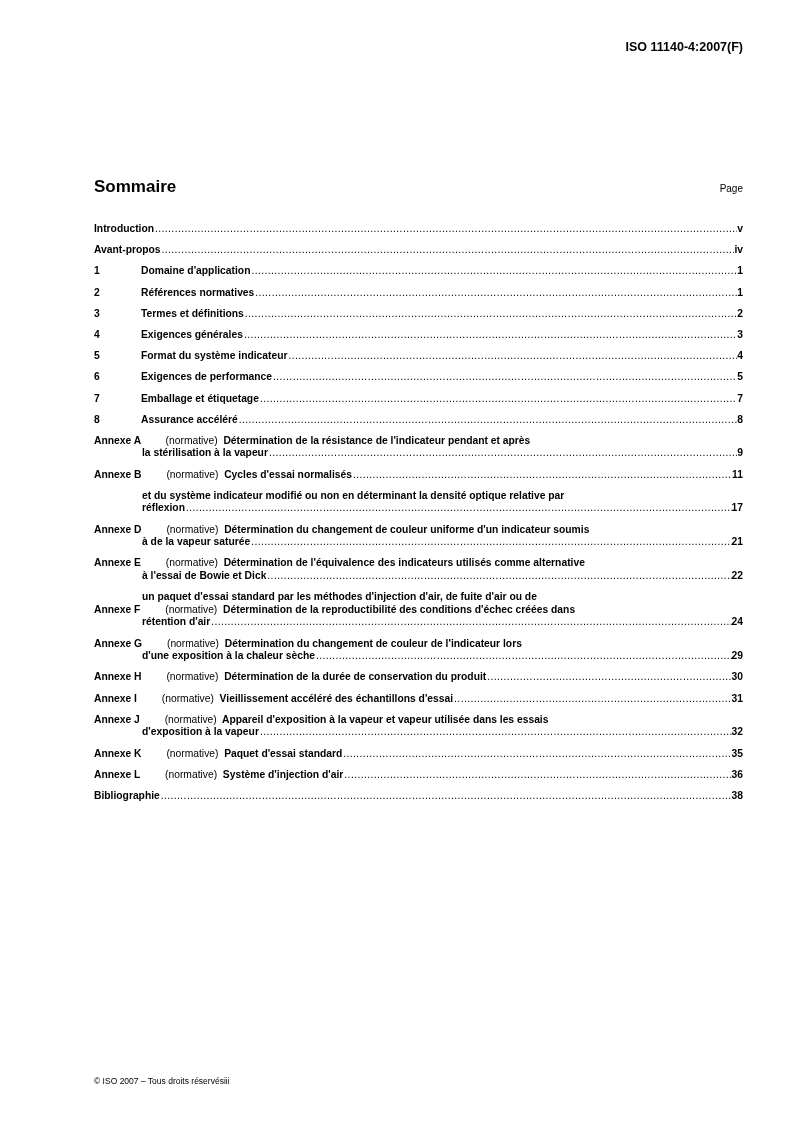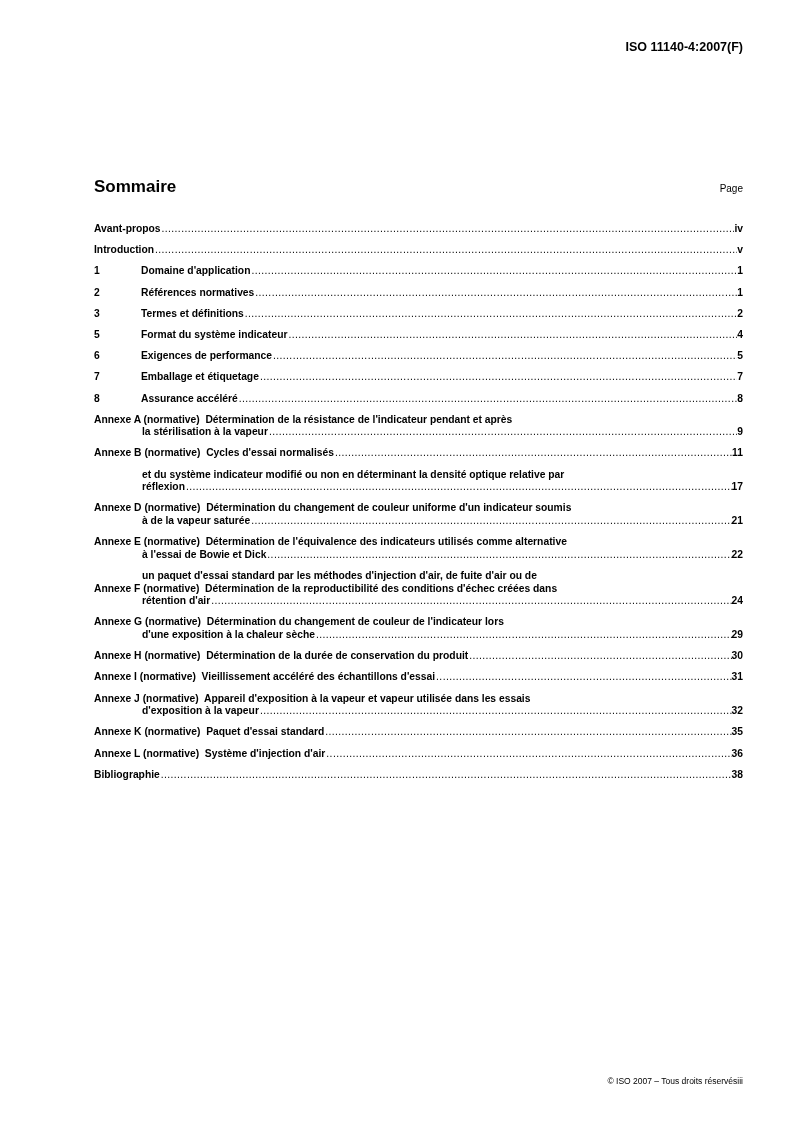--- a/index.html
+++ b/index.html
@@ -26,74 +26,81 @@
     .line .txt { flex: 0 0 auto; }
     .line .dots {
       flex: 1 1 auto; overflow: hidden; white-space: nowrap;
       font-weight: normal; letter-spacing: 0.4px; padding: 0 1px;
     }
     .line .dots::after {
       content: "..................................................................................................................................................................................................................................................";
     }
     .line .pg { flex: 0 0 auto; text-align: right; }
     .num { display: inline-block; width: 47px; }
-    .annex-prefix .norm { font-weight: bold; }
+    .annex-prefix .norm { font-weight: normal; margin-left: 22px; }
     .cont { padding-left: 48px; }
     .footer {
       position: absolute; left: 94px; right: 50px; top: 1076px;
-      display: flex; justify-content: flex-end;
+      display: flex; justify-content: flex-start;
       font-size: 8.5px;
     }
   </style>
 </head>
 <body>
 
 <div class="header-code">ISO 11140-4:2007(F)</div>
 
 <div class="title-row">
   <span class="title">Sommaire</span>
   <span class="page-label">Page</span>
 </div>
 
 <div class="toc">
 
   <div class="entry">
     <div class="line">
+      <span class="txt">Introduction</span>
+      <span class="dots"></span>
+      <span class="pg">v</span>
+    </div>
+  </div>
+  <div class="entry">
+    <div class="line">
       <span class="txt">Avant-propos</span>
       <span class="dots"></span>
       <span class="pg">iv</span>
     </div>
   </div>
-  <div class="entry">
-    <div class="line">
-      <span class="txt">Introduction</span>
-      <span class="dots"></span>
-      <span class="pg">v</span>
-    </div>
-  </div>
 
   <div class="entry">
     <div class="line">
       <span class="txt"><span class="num">1</span><span>Domaine d'application</span></span>
       <span class="dots"></span>
       <span class="pg">1</span>
     </div>
   </div>
   <div class="entry">
     <div class="line">
       <span class="txt"><span class="num">2</span><span>Références normatives</span></span>
       <span class="dots"></span>
       <span class="pg">1</span>
     </div>
   </div>
   <div class="entry">
     <div class="line">
       <span class="txt"><span class="num">3</span><span>Termes et définitions</span></span>
       <span class="dots"></span>
       <span class="pg">2</span>
+    </div>
+  </div>
+  <div class="entry">
+    <div class="line">
+      <span class="txt"><span class="num">4</span><span>Exigences générales</span></span>
+      <span class="dots"></span>
+      <span class="pg">3</span>
     </div>
   </div>
   <div class="entry">
     <div class="line">
       <span class="txt"><span class="num">5</span><span>Format du système indicateur</span></span>
       <span class="dots"></span>
       <span class="pg">4</span>
     </div>
   </div>
   <div class="entry">

